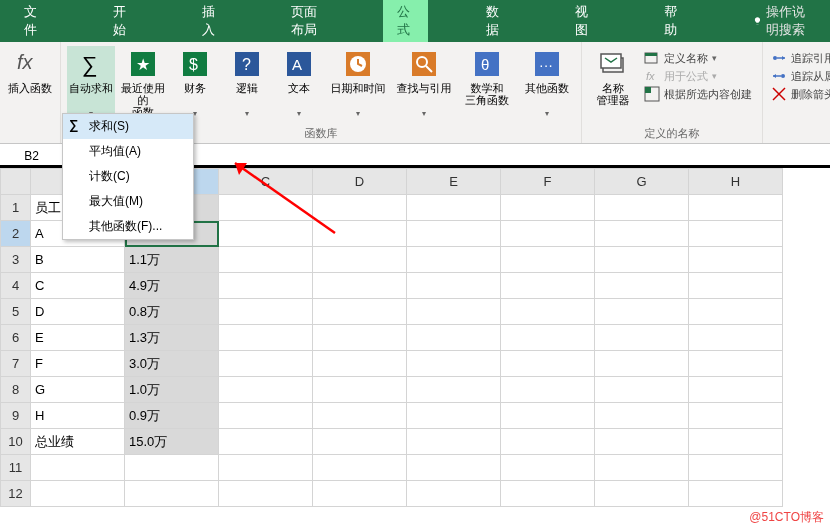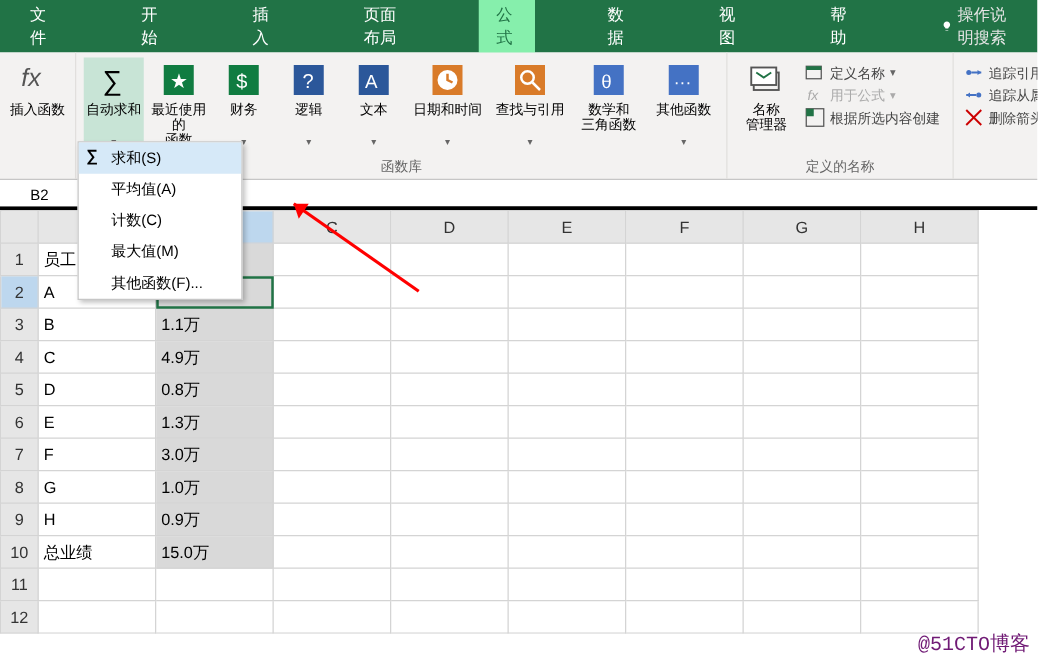--- a/index.html
+++ b/index.html
@@ -49,21 +49,21 @@
 .col-W { width: 94px; }
 .hdr-sel { background: #bdd7ee; }
 .data-b { background: #d9d9d9; padding-left: 4px; }
 .data-b.selcell { outline: 2px solid #217346; outline-offset: -2px; }
 .data-b.right { padding-right: 8px; }
 td { padding-left: 4px; }
 
 
 .arrow-svg { position: absolute; left: 225px; top: 153px; z-index: 15; pointer-events: none; }
 
-.watermark { position: absolute; right: 6px; bottom: 4px; font-size: 16px; color: #701a75; font-family: Liberation Mono, monospace; }
+.watermark { position: absolute; right: 6px; bottom: 4px; font-size: 12px; color: #ef4444; }
 </style>
 </head>
 <body>
 
 <div class="tabs">
   <div class="tab">文件</div>
   <div class="tab">开始</div>
   <div class="tab">插入</div>
   <div class="tab">页面布局</div>
   <div class="tab active">公式</div>

